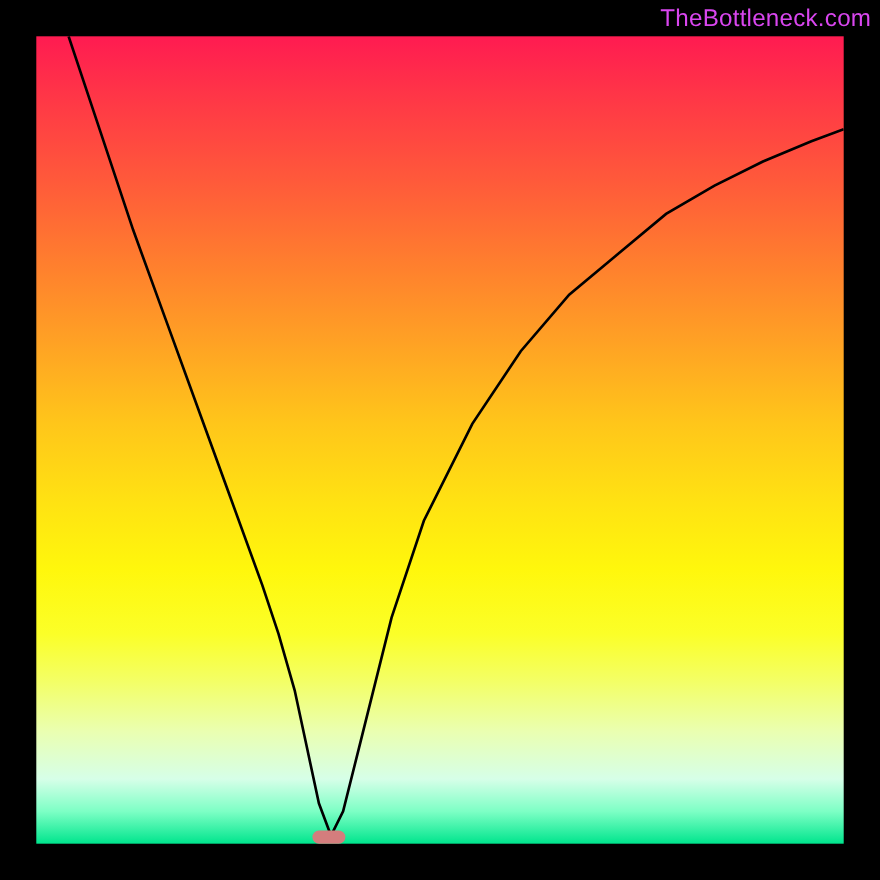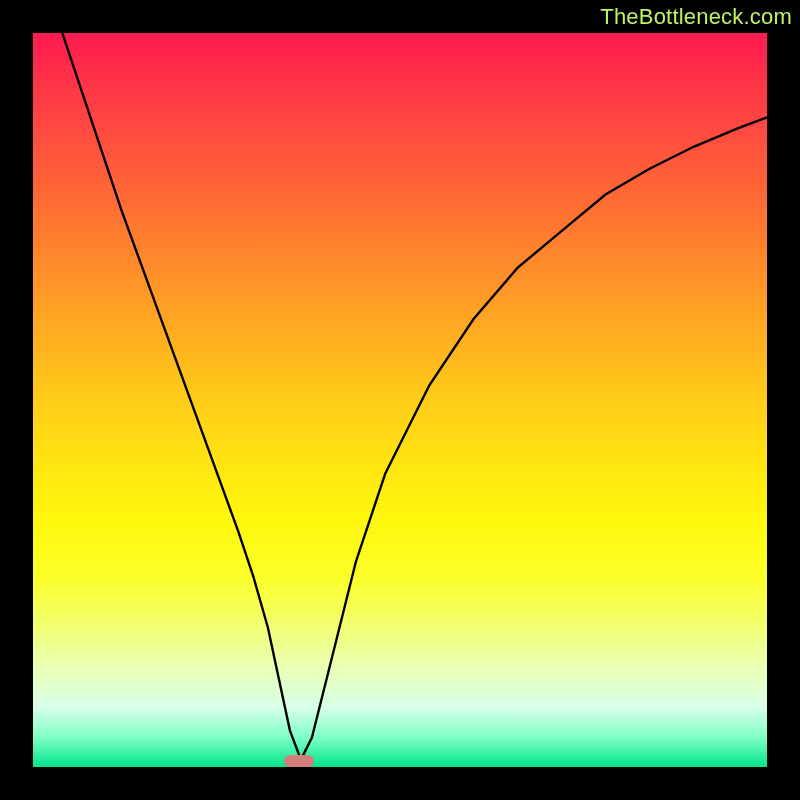--- a/index.html
+++ b/index.html
@@ -17,21 +17,21 @@
           #fbff28 74%,
           #f3ff67 80%,
           #eaffb0 86%,
           #d6ffe8 92%,
           #7dffc5 96%,
           #00e58d 100%);
         }
   .plot svg{position:absolute;left:0;top:0;width:734px;height:734px}
   .minpt{position:absolute;width:30px;height:12px;border-radius:6px;background:#d47d7d;
          left:0;top:0}
-  .watermark{position:absolute;right:8px;top:4px;color:#bef264;font-size:22px;
+  .watermark{position:absolute;right:8px;top:4px;color:#d946ef;font-size:22px;
              font-weight:400;letter-spacing:0.2px}
 </style>
 </head>
 <body>
 
 <div class="frame">
 
   <div class="watermark">TheBottleneck.com</div>
 
   <div class="plot">

